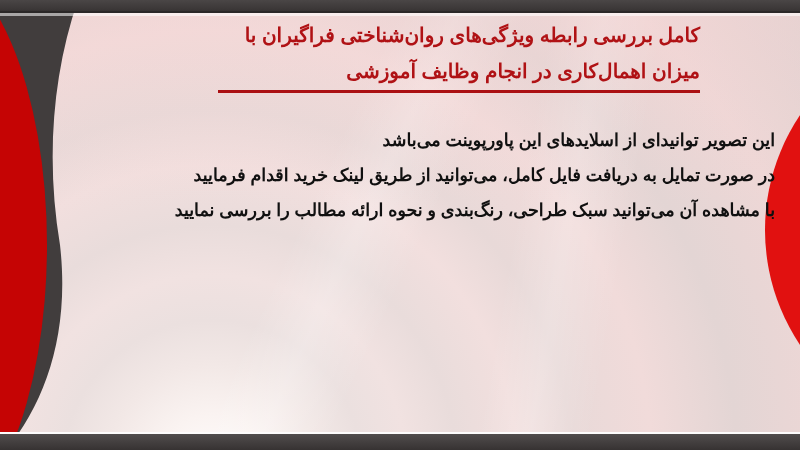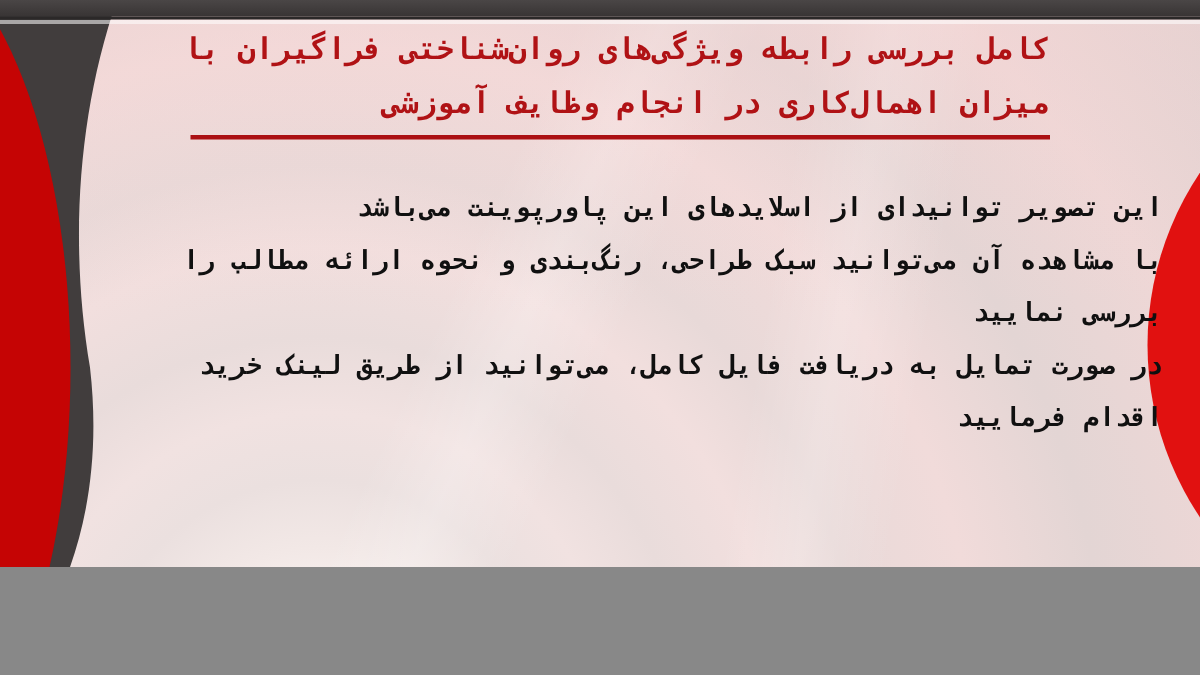--- a/index.html
+++ b/index.html
@@ -1,20 +1,20 @@
 <!DOCTYPE html>
 <html lang="fa"><head>
 <meta charset="utf-8">
 <style>
   html,body{margin:0;padding:0;background:#888;}
   .stage{
     position:relative;
-    width:800px;height:378px;
+    width:800px;height:450px;
     overflow:hidden;
-    font-family:Liberation Mono, monospace;
+    font-family:Liberation Sans, sans-serif;
     background:
       linear-gradient(to bottom, rgba(246,212,212,0.45) 0px, rgba(246,212,212,0.18) 100px, rgba(246,212,212,0) 210px),
       linear-gradient(115deg, rgba(255,255,255,0) 40%, rgba(255,255,255,0.22) 46%, rgba(255,255,255,0) 53%),
       linear-gradient(100deg, rgba(255,255,255,0) 63%, rgba(255,255,255,0.20) 69%, rgba(255,255,255,0) 76%),
       radial-gradient(circle 950px at 212px 470px,
         #fffdfd 0px,
         #faf3f1 55px,
         #f2e8e6 105px,
         #ebe0df 150px,
         #f1e2e1 195px,
@@ -85,17 +85,17 @@
   <div class="topbar"></div>
   <div class="bottombar"></div>
 
   <div class="title">
     <span class="t1">کامل بررسی رابطه ویژگی‌های روان‌شناختی فراگیران با</span><br>
     <span class="t2">میزان اهمال‌کاری در انجام وظایف آموزشی</span>
   </div>
 
   <div class="bodytext">
     <div>این تصویر توانید‌ای از اسلایدهای این پاورپوینت می‌باشد</div>
+    <div>در صورت تمایل به دریافت فایل کامل، می‌توانید از طریق لینک خرید اقدام فرمایید</div>
     <div>با مشاهده آن می‌توانید سبک طراحی، رنگ‌بندی و نحوه ارائه مطالب را بررسی نمایید</div>
-    <div>در صورت تمایل به دریافت فایل کامل، می‌توانید از طریق لینک خرید اقدام فرمایید</div>
   </div>
 
 </div>
 
 </body></html>

